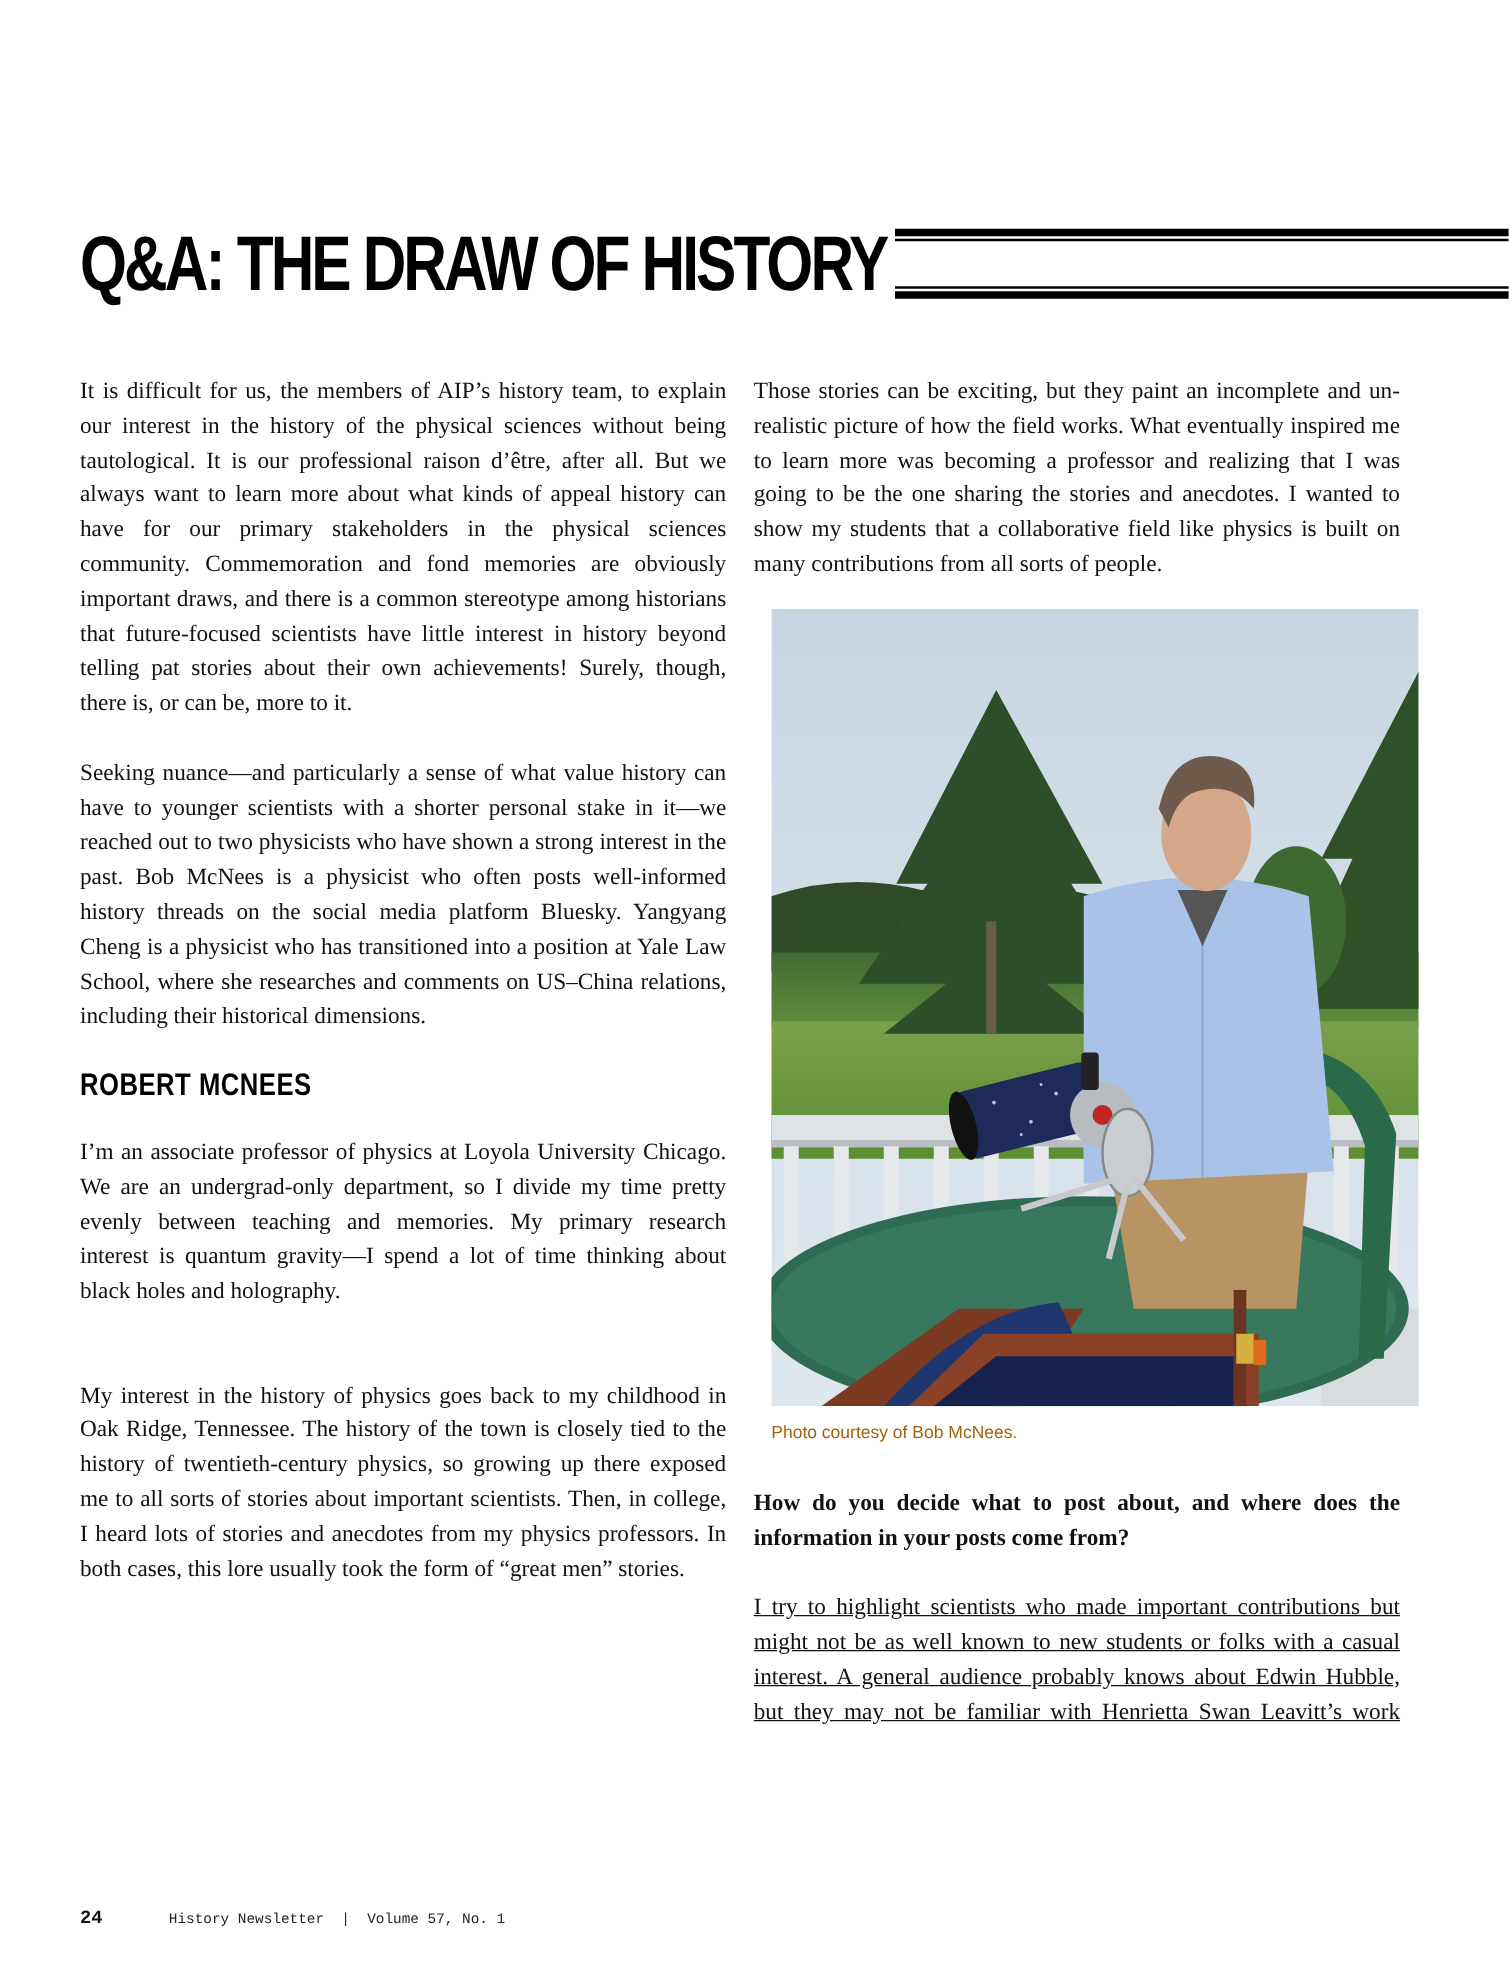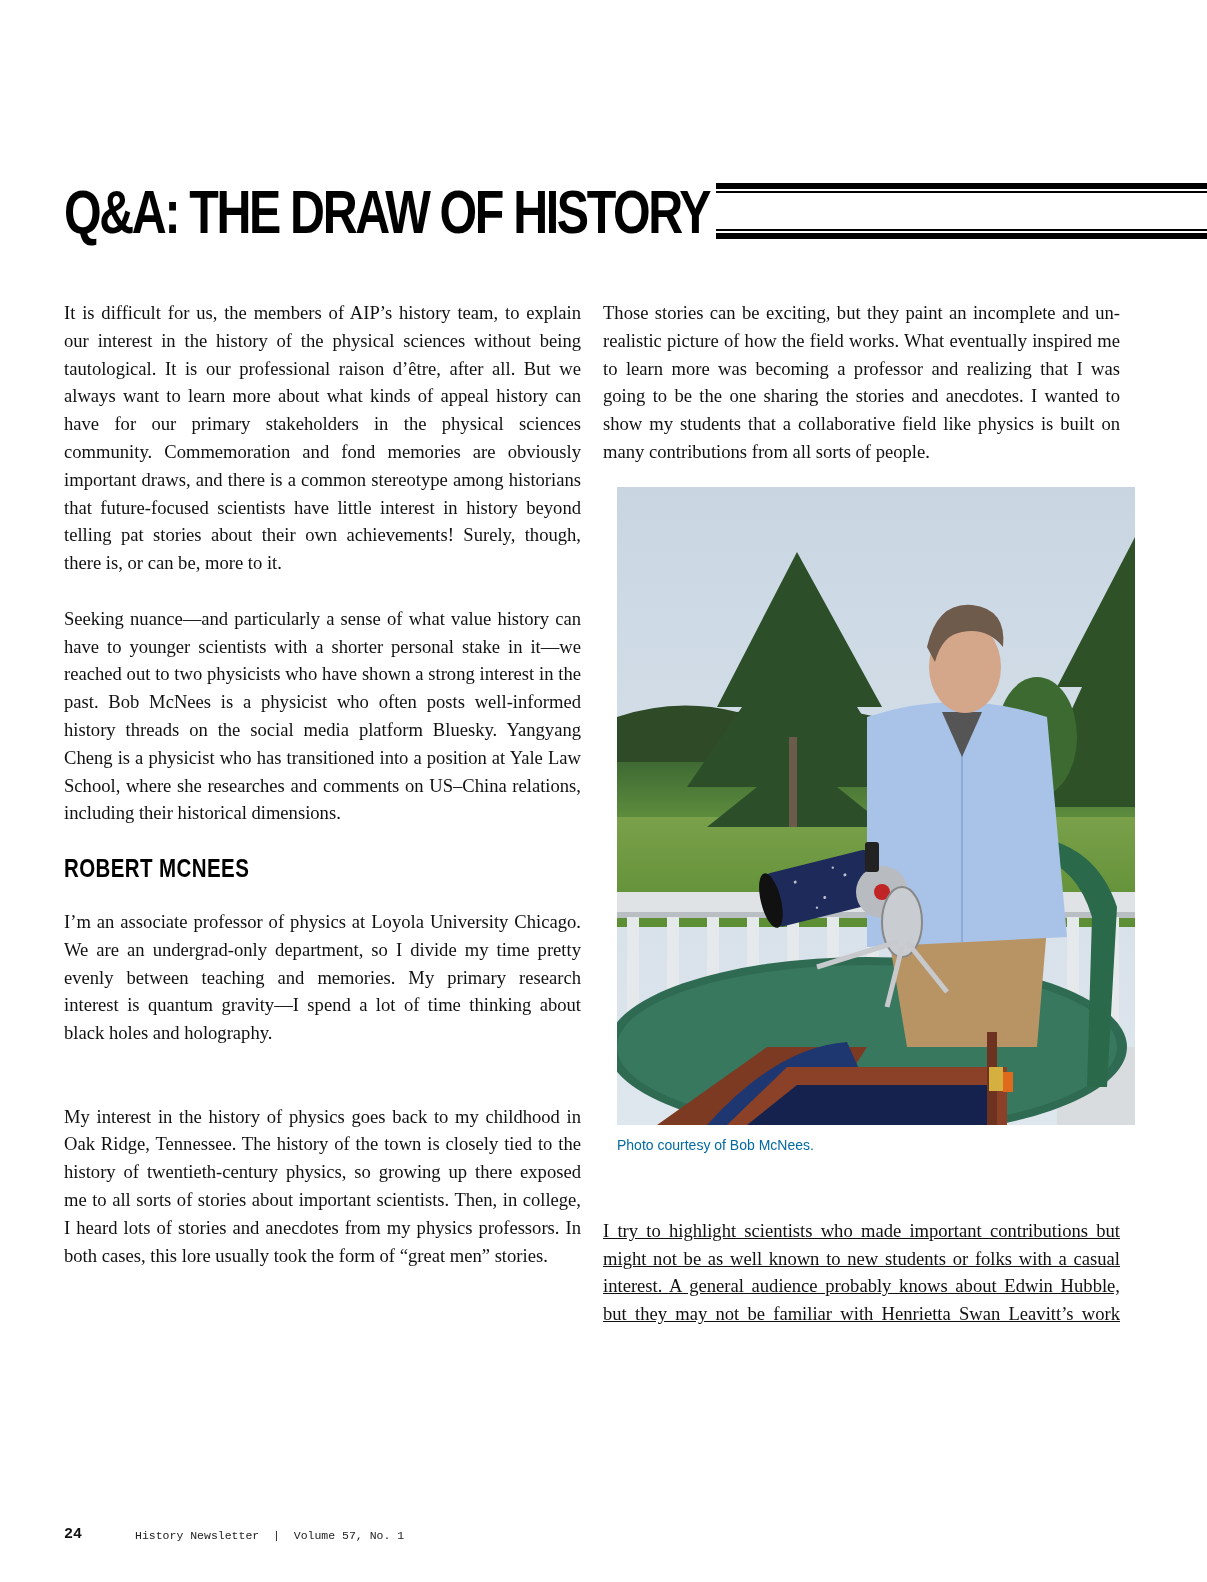--- a/index.html
+++ b/index.html
@@ -28,21 +28,21 @@
   .speaker {
     font-family: "Liberation Sans", sans-serif; font-weight: bold;
     font-size: 25px; line-height: 30px; letter-spacing: 0.5px;
     transform: scaleX(0.82); transform-origin: left center;
     margin: 6px 0 -3px 0; color: #000; white-space: nowrap;
   }
 
   .photo { position: absolute; left: 617px; top: 487px; width: 518px; height: 638px; overflow: hidden; }
   .caption {
     position: absolute; left: 617px; top: 1137px;
-    font-family: "Liberation Sans", sans-serif; font-size: 14px; color: #0369a1;
+    font-family: "Liberation Sans", sans-serif; font-size: 14px; color: #a16207;
   }
 
   .footer { position: absolute; top: 1526px; font-family: Liberation Mono, monospace; }
   .pagenum { left: 64px; font-weight: bold; font-size: 15px; }
   .pub { left: 135px; font-size: 11.5px; top: 1529px; color: #222; text-align: center; }
 </style>
 </head>
 <body>
 
 <div class="title">Q&amp;A: THE DRAW OF HISTORY</div>
@@ -153,18 +153,19 @@
     <polygon points="130,638 180,598 370,598 370,638" fill="#14224d"></polygon>
     <rect x="370" y="545" width="10" height="93" fill="#6e3220"></rect>
     <rect x="372" y="580" width="14" height="24" fill="#d4b040"></rect>
     <rect x="386" y="585" width="10" height="20" fill="#e06a1c"></rect>
   </svg>
 </div>
 
 <div class="caption">Photo courtesy of Bob McNees.</div>
 
 <div class="col right" style="top:1189px;">
+  <p class="q">How do you decide what to post about, and where does the information in your posts come from?</p>
   <div class="gap"></div>
   <p style="text-align-last: justify; text-decoration: underline;">I try to highlight scientists who made important contributions but might not be as well known to new students or folks with a casual interest. A general audience probably knows about Edwin Hubble, but they may not be familiar with Henrietta Swan Leavitt’s work</p>
 </div>
 
 <div class="footer pagenum">24</div>
 <div class="footer pub" style="white-space:pre;">History Newsletter  |  Volume 57, No. 1</div>
 
 </body></html>

